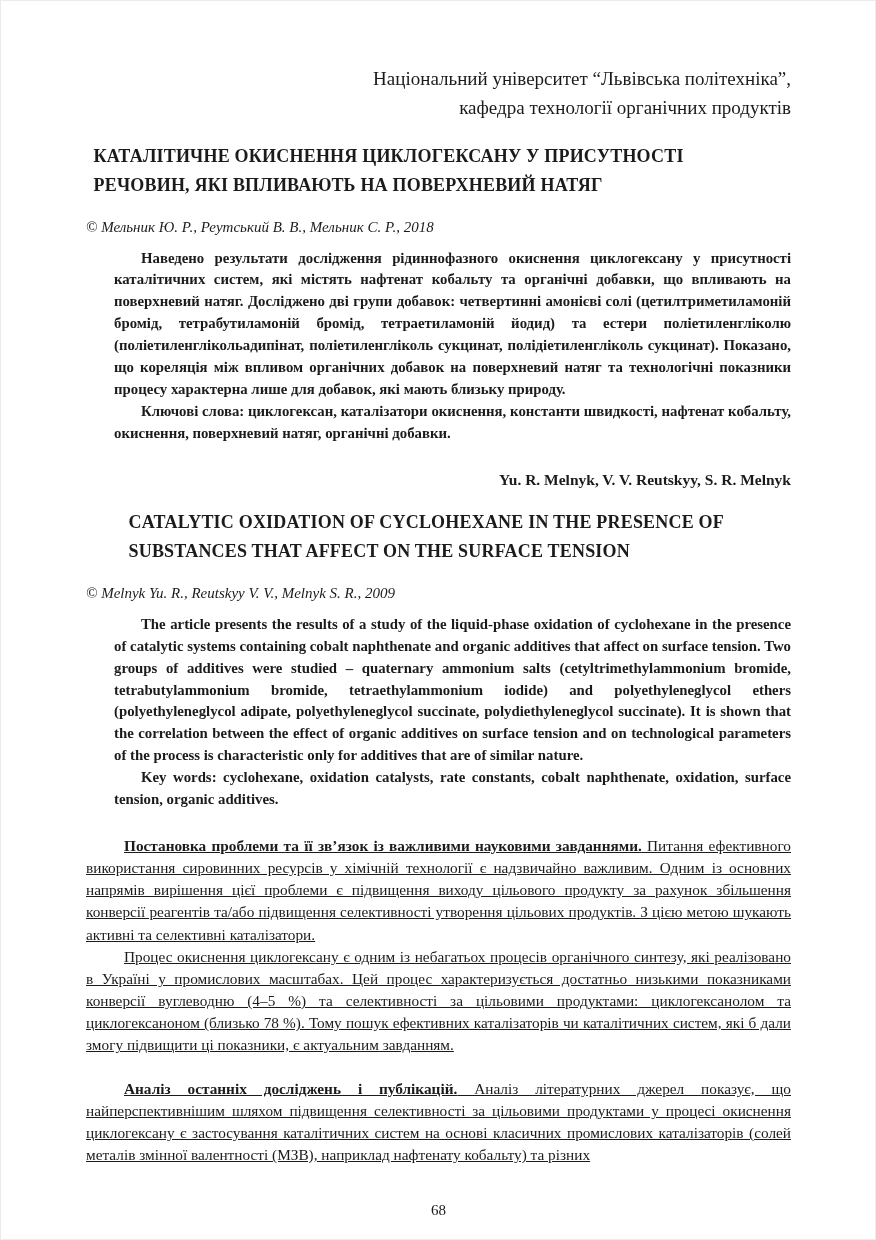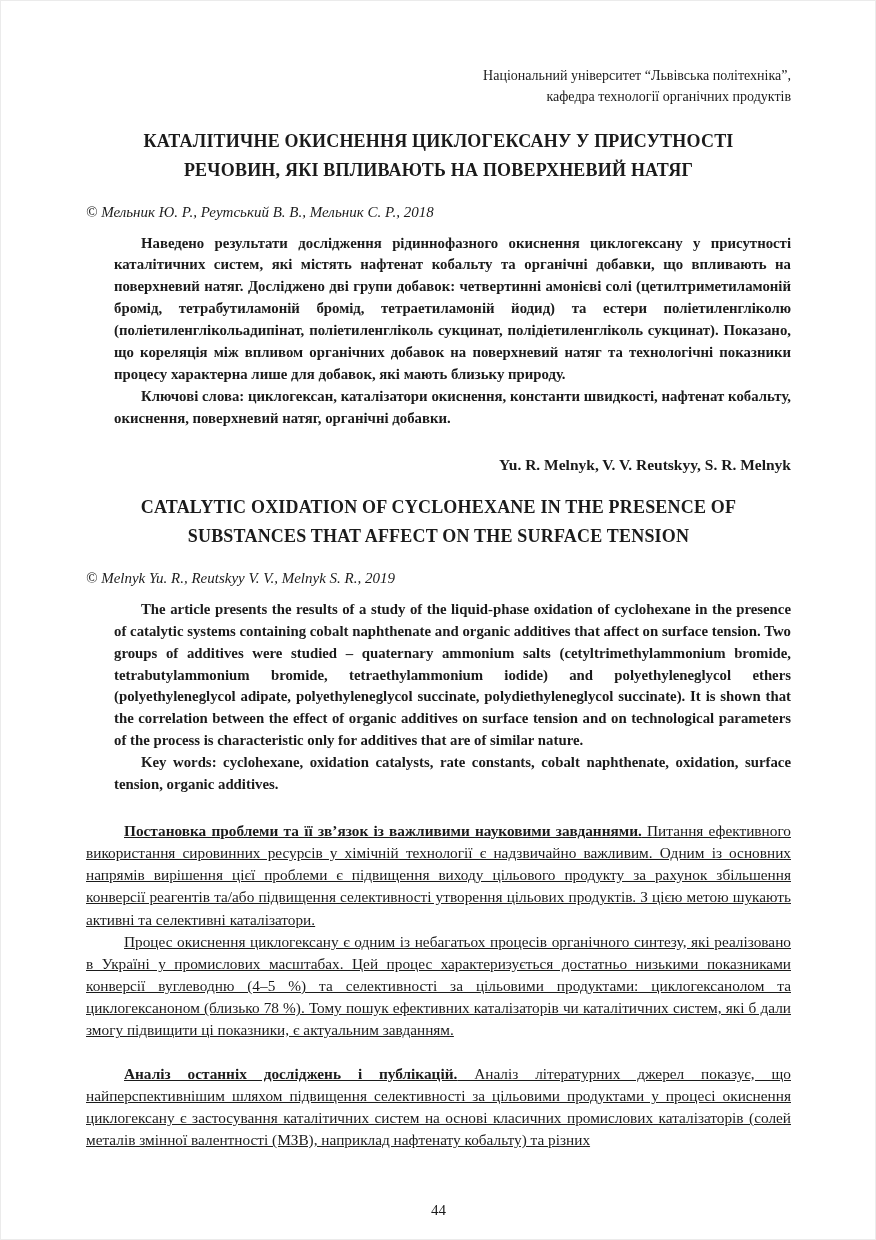--- a/index.html
+++ b/index.html
@@ -23,26 +23,25 @@
   .authors-line {
     font-weight: 700;
     text-align: right;
     font-size: 15.5px;
     line-height: 1.4;
   }
   .authors-ua { margin-bottom: 9px; }
   .authors-en { margin-top: 24px; }
   .affiliation {
     text-align: right;
-    font-size: 14px;
+    font-size: 19px;
     line-height: 1.5;
   }
   .title {
     font-weight: 700;
-    text-align: center;
     font-size: 18px;
     line-height: 1.6;
     letter-spacing: 0.2px;
     margin: 20px auto 0 auto;
   }
   .title-ua { max-width: 690px; }
   .title-en { max-width: 620px; margin-top: 18px; }
   .copyright {
     font-style: italic;
     font-size: 15px;
@@ -96,28 +95,28 @@
 
   <div class="abstract">
     <p>Наведено результати дослідження рідиннофазного окиснення циклогексану у присутності каталітичних систем, які містять нафтенат кобальту та органічні добавки, що впливають на поверхневий натяг. Досліджено дві групи добавок: четвертинні амонієві солі (цетилтриметиламоній бромід, тетрабутиламоній бромід, тетраетиламоній йодид) та естери поліетиленгліколю (поліетиленглікольадипінат, поліетиленгліколь сукцинат, полідіетиленгліколь сукцинат). Показано, що кореляція між впливом органічних добавок на поверхневий натяг та технологічні показники процесу характерна лише для добавок, які мають близьку природу.</p>
     <p>Ключові слова: циклогексан, каталізатори окиснення, константи швидкості, нафтенат кобальту, окиснення, поверхневий натяг, органічні добавки.</p>
   </div>
 
   <div class="authors-line authors-en">Yu. R. Melnyk, V. V. Reutskyy, S. R. Melnyk</div>
 
   <div class="title title-en">CATALYTIC OXIDATION OF CYCLOHEXANE IN THE PRESENCE OF SUBSTANCES THAT AFFECT ON THE SURFACE TENSION</div>
 
-  <div class="copyright">© Melnyk Yu. R., Reutskyy V. V., Melnyk S. R., 2019</div>
+  <div class="copyright">© Melnyk Yu. R., Reutskyy V. V., Melnyk S. R., 2009</div>
 
   <div class="abstract">
     <p>The article presents the results of a study of the liquid-phase oxidation of cyclohexane in the presence of catalytic systems containing cobalt naphthenate and organic additives that affect on surface tension. Two groups of additives were studied – quaternary ammonium salts (cetyltrimethylammonium bromide, tetrabutylammonium bromide, tetraethylammonium iodide) and polyethyleneglycol ethers (polyethyleneglycol adipate, polyethyleneglycol succinate, polydiethyleneglycol succinate). It is shown that the correlation between the effect of organic additives on surface tension and on technological parameters of the process is characteristic only for additives that are of similar nature.</p>
     <p>Key words: cyclohexane, oxidation catalysts, rate constants, cobalt naphthenate, oxidation, surface tension, organic additives.</p>
   </div>
 
   <div class="body-text">
     <p><span class="lead">Постановка проблеми та її зв’язок із важливими науковими завданнями.</span><span> Питання ефективного використання сировинних ресурсів у хімічній технології є надзвичайно важливим. Одним із основних напрямів вирішення цієї проблеми є підвищення виходу цільового продукту за рахунок збільшення конверсії реагентів та/або підвищення селективності утворення цільових продуктів. З цією метою шукають активні та селективні каталізатори.</span></p>
     <p>Процес окиснення циклогексану є одним із небагатьох процесів органічного синтезу, які реалізовано в Україні у промислових масштабах. Цей процес характеризується достатньо низькими показниками конверсії вуглеводню (4–5 %) та селективності за цільовими продуктами: циклогексанолом та циклогексаноном (близько 78 %). Тому пошук ефективних каталізаторів чи каталітичних систем, які б дали змогу підвищити ці показники, є актуальним завданням.</p>
     <p class="spaced"><span class="lead">Аналіз останніх досліджень і публікацій.</span><span> Аналіз літературних джерел показує, що найперспективнішим шляхом підвищення селективності за цільовими продуктами у процесі окиснення циклогексану є застосування каталітичних систем на основі класичних промислових каталізаторів (солей металів змінної валентності (МЗВ), наприклад нафтенату кобальту) та різних</span></p>
   </div>
 
-  <div class="page-number">44</div>
+  <div class="page-number">68</div>
 
 </div>
 
 </body></html>

